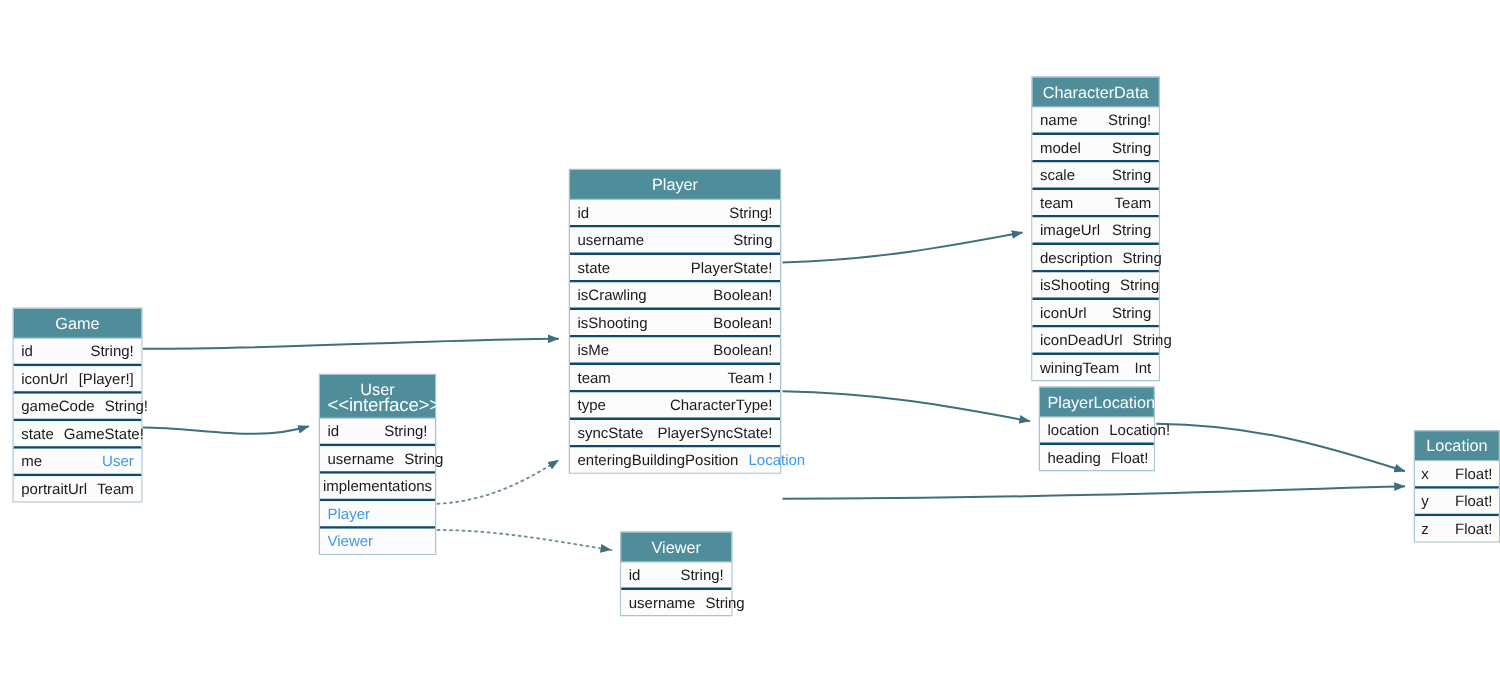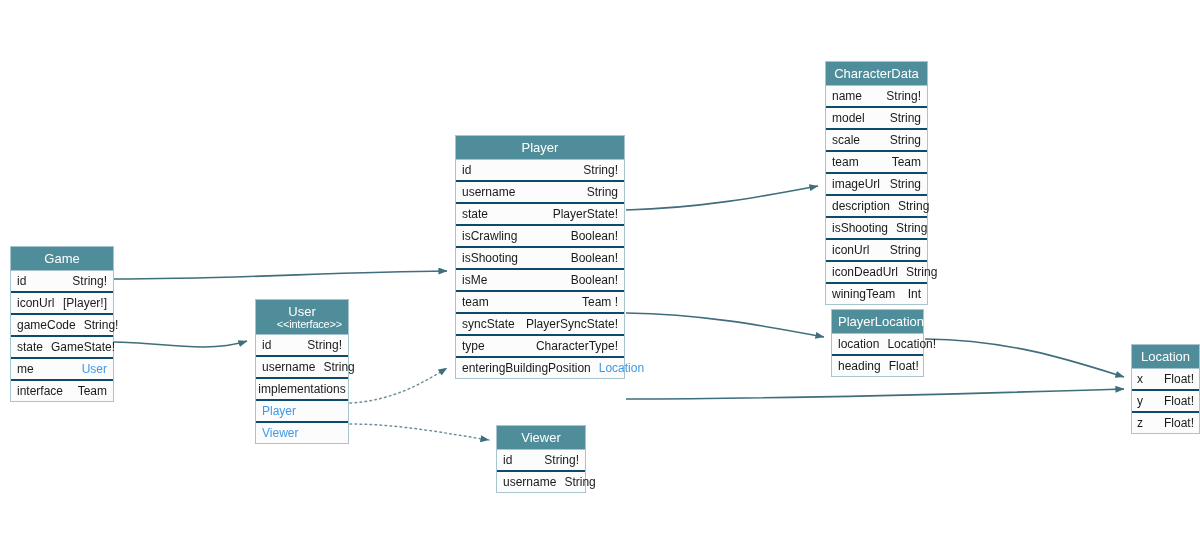--- a/index.html
+++ b/index.html
@@ -24,24 +24,23 @@
     color:#ffffff;
     text-align:center;
     font-size:13px;
     line-height:15px;
     padding:4px 6px;
     border-bottom:1px solid #a8c4ce;
     white-space:nowrap;
   }
   .entity .hdr .iface{
     display:block;
-    font-size:11px;
+    font-size:15px;
     line-height:11px;
     letter-spacing:-0.2px;
-    text-align:right;
   }
   .row{
     display:flex;
     align-items:center;
     justify-content:space-between;
     font-size:12px;
     line-height:14px;
     color:#1a1a1a;
     padding:3px 6px;
     border-bottom:2px solid #0c4a6e;
@@ -118,21 +117,21 @@
     </div>
     <div class="row">
       <span class="fname">state</span>
       <span class="ftype">GameState!</span>
     </div>
     <div class="row">
       <span class="fname">me</span>
       <span class="ftype link">User</span>
     </div>
     <div class="row">
-      <span class="fname">interface</span>
+      <span class="fname">portraitUrl</span>
       <span class="ftype">Team</span>
     </div>
   </div>
 
   <div class="entity" id="box-user">
     <div class="hdr">
       <span>User</span>
       <span class="iface">&lt;&lt;interface&gt;&gt;</span>
     </div>
     <div class="row">
@@ -178,28 +177,28 @@
     </div>
     <div class="row">
       <span class="fname">isMe</span>
       <span class="ftype">Boolean!</span>
     </div>
     <div class="row">
       <span class="fname">team</span>
       <span class="ftype">Team !</span>
     </div>
     <div class="row">
+      <span class="fname">type</span>
+      <span class="ftype">CharacterType!</span>
+    </div>
+    <div class="row">
       <span class="fname">syncState</span>
       <span class="ftype">PlayerSyncState!</span>
     </div>
     <div class="row">
-      <span class="fname">type</span>
-      <span class="ftype">CharacterType!</span>
-    </div>
-    <div class="row">
       <span class="fname">enteringBuildingPosition</span>
       <span class="ftype link">Location</span>
     </div>
   </div>
 
   <div class="entity" id="box-viewer">
     <div class="hdr">Viewer</div>
     <div class="row">
       <span class="fname">id</span>
       <span class="ftype">String!</span>

